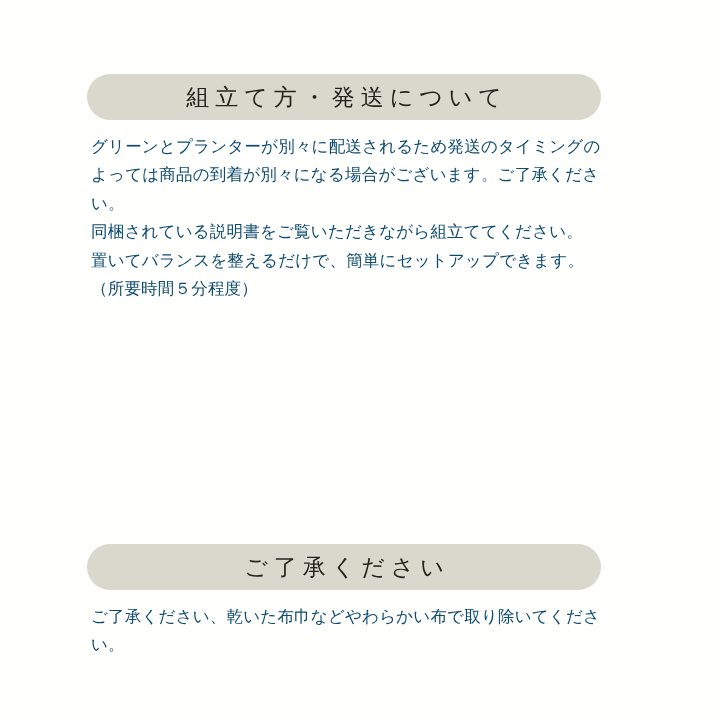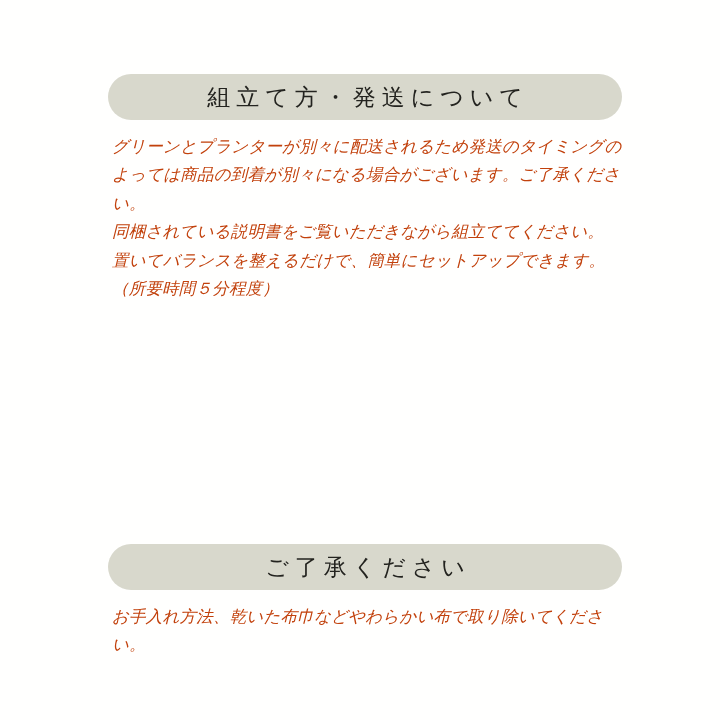--- a/index.html
+++ b/index.html
@@ -16,21 +16,21 @@
   }
   .page {
     position: relative;
     width: 720px;
     height: 720px;
     box-sizing: border-box;
     padding: 0;
   }
   .section {
     position: absolute;
-    left: 108px;
+    left: 87px;
     width: 514px;
   }
   .section-1 { top: 74px; }
   .section-2 { top: 358px; }
   .section-3 { top: 544px; }
 
   .heading {
     background: #d8d8cc;
     border-radius: 26px;
     height: 46px;
@@ -42,38 +42,37 @@
     color: #23231f;
     font-weight: normal;
     margin: 0;
     font-family: "Liberation Sans", sans-serif;
   }
   .body-text {
     margin: 12px 0 0 4px;
     font-size: 16.5px;
     line-height: 1.72;
     letter-spacing: 0.2px;
-    color: #c2410c;
+    color: #0c4a6e;
     white-space: pre-wrap;
-    font-style: italic;
   }
 </style>
 </head>
 <body>
 
 <div class="page">
 
   <div class="section section-1">
     <div class="heading">組立て方・発送について</div>
     <div class="body-text">グリーンとプランターが別々に配送されるため発送のタイミングのよっては商品の到着が別々になる場合がございます。ご了承ください。
 同梱されている説明書をご覧いただきながら組立ててください。
 置いてバランスを整えるだけで、簡単にセットアップできます。（所要時間５分程度）</div>
   </div>
 
   <div class="section section-2">
   </div>
 
   <div class="section section-3">
     <div class="heading">ご了承ください</div>
-    <div class="body-text">お手入れ方法、乾いた布巾などやわらかい布で取り除いてください。</div>
+    <div class="body-text">ご了承ください、乾いた布巾などやわらかい布で取り除いてください。</div>
   </div>
 
 </div>
 
 </body></html>

